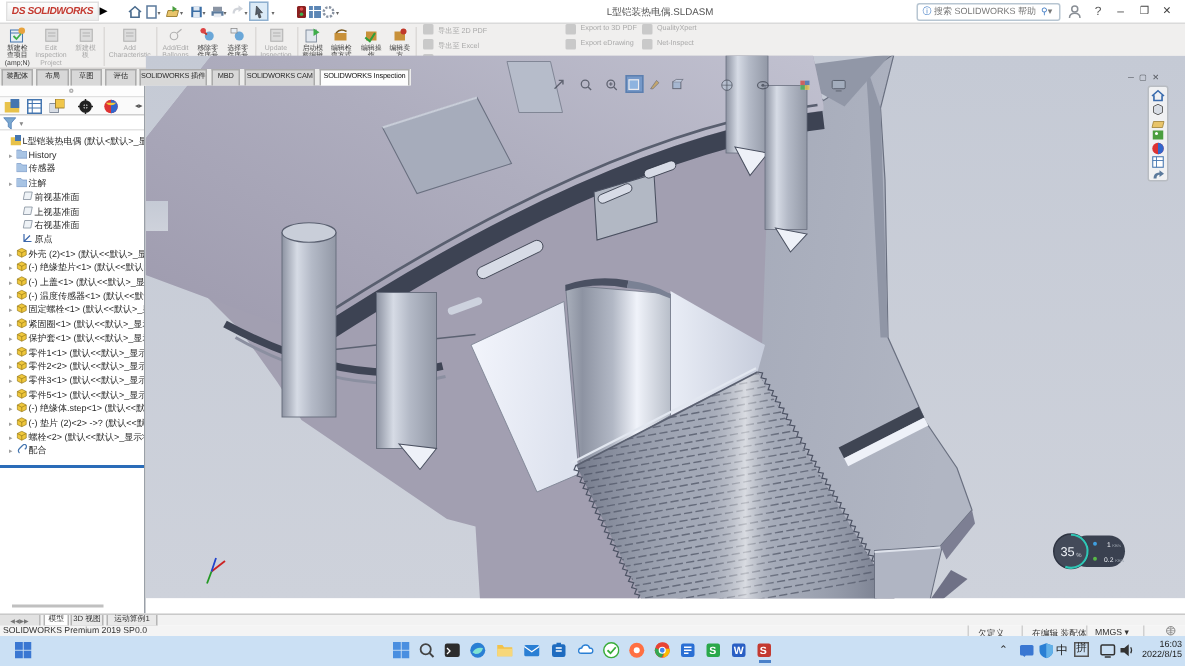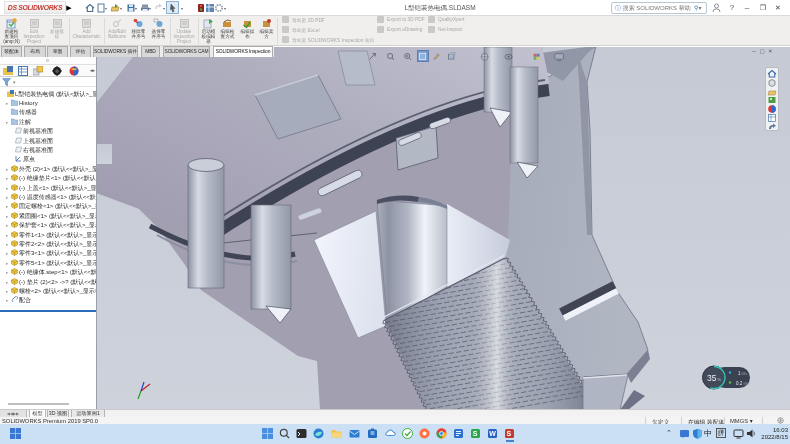--- a/index.html
+++ b/index.html
@@ -26,21 +26,21 @@
 #ftr{position:absolute;left:0;top:20px;width:96px;height:10px;border-bottom:1px solid #e4e4e4;}
 .trow{position:absolute;left:0;width:96px;height:9.4px;font-size:6px;line-height:9.4px;color:#2a2a2a;white-space:nowrap;overflow:hidden;}
 .trow .ar{display:inline-block;width:5px;color:#a0a0a0;font-size:4.5px;}
 .tico{display:inline-block;vertical-align:-1px;margin-right:1px;}
 #mtabs{left:0;top:409px;width:790px;height:8px;background:#f2f2f2;border-top:1px solid #c9c9c9;}
 .mtab{position:absolute;top:0;height:8px;background:#e9e9e9;border:1px solid #b5b5b5;border-top:none;font-size:5.2px;line-height:7px;text-align:center;color:#333;white-space:nowrap;}
 .mtab.on{background:#fff;}
 #status{left:0;top:417px;width:790px;height:7px;background:#f4f4f4;font-size:5.8px;color:#333;}
 #taskbar{left:0;top:424px;width:790px;height:20px;background:#cbe0f4;}
 .tkico{position:absolute;top:4px;width:11px;height:11px;}
-#vp{left:97px;top:47px;width:693px;height:362px;overflow:hidden;}
+#vp{left:97px;top:37px;width:693px;height:362px;overflow:hidden;}
 #hud{left:0;top:0;width:790px;height:70px;position:absolute;}
 </style></head>
 <body>
 <div class="abs" id="titlebar"></div>
 <div class="abs" id="logo">DS SOLIDWORKS</div>
 <div class="abs tbico" style="left:64px;color:#000;font-size:7px;">▶</div>
 <svg style="position:absolute;left:85px;top:3px;" width="10" height="10" viewBox="0 0 10 10">
     <path d="M1,5 L5,1.5 L9,5 M2.3,4.5 V8.5 H7.7 V4.5" stroke="#4a6c8e" stroke-width="1.1" fill="none"></path>
   </svg>
 <svg style="position:absolute;left:96px;top:3px;" width="10" height="10" viewBox="0 0 10 10">

